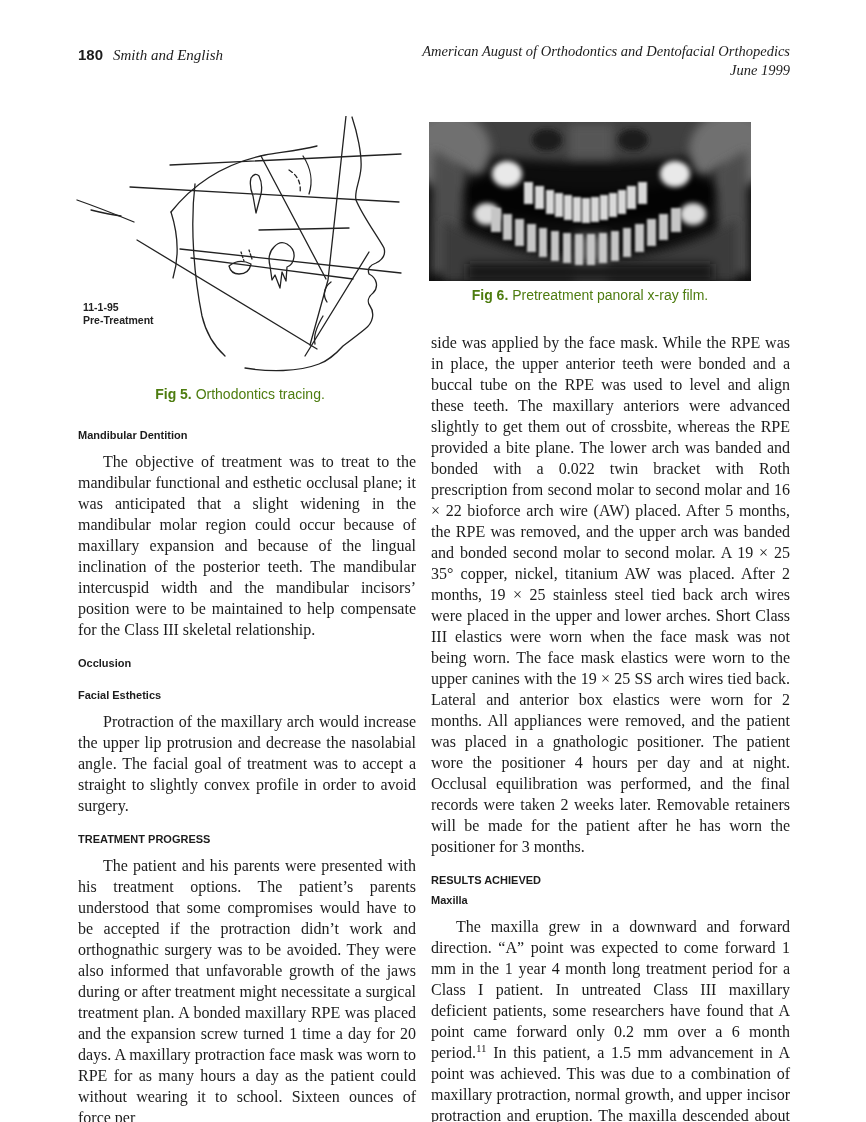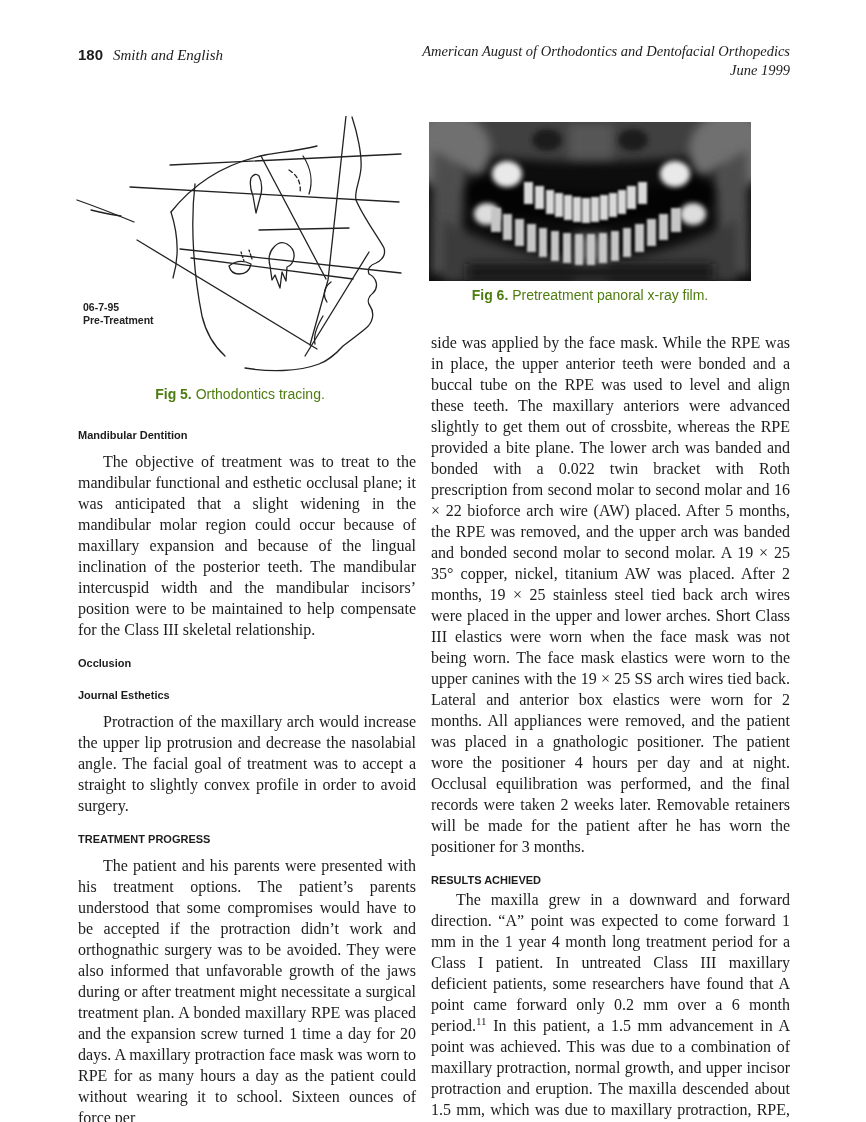--- a/index.html
+++ b/index.html
@@ -86,21 +86,21 @@
         <path d="M258,166 C250,172 250,180 254,186"></path>
         <path d="M250,200 C244,210 240,220 242,228"></path>
 
         <path d="M216,54 Q229,62 227,77" stroke-dasharray="4,3"></path>
         <path d="M230,40 C238,52 240,66 236,78"></path>
 
         <path d="M168,136 l3,9 M176,134 l3,9" stroke-dasharray="2,2"></path>
       </g>
     </svg>
     <div class="fig5-note">
-      <div>06-7-95</div>
+      <div>11-1-95</div>
       <div>Pre-Treatment</div>
     </div>
     <div class="caption">
       <b>Fig 5.</b><span> Orthodontics tracing.</span>
     </div>
   </div>
 
   <div class="fig6">
     <svg width="322" height="159" viewBox="0 0 322 159">
       <defs>
@@ -174,25 +174,26 @@
     </svg>
     <div class="caption">
       <b>Fig 6.</b><span> Pretreatment panoral x-ray film.</span>
     </div>
   </div>
 
   <div class="col col-left">
     <h3 class="shead first">Mandibular Dentition</h3>
     <p class="body indent">The objective of treatment was to treat to the mandibular functional and esthetic occlusal plane; it was anticipated that a slight widening in the mandibular molar region could occur because of maxillary expansion and because of the lingual inclination of the posterior teeth. The mandibular intercuspid width and the mandibular incisors’ position were to be maintained to help compensate for the Class III skeletal relationship.</p>
     <h3 class="shead">Occlusion</h3>
-    <h3 class="shead">Journal Esthetics</h3>
+    <h3 class="shead">Facial Esthetics</h3>
     <p class="body indent">Protraction of the maxillary arch would increase the upper lip protrusion and decrease the nasolabial angle. The facial goal of treatment was to accept a straight to slightly convex profile in order to avoid surgery.</p>
     <h3 class="shead">TREATMENT PROGRESS</h3>
     <p class="body indent">The patient and his parents were presented with his treatment options. The patient’s parents understood that some compromises would have to be accepted if the protraction didn’t work and orthognathic surgery was to be avoided. They were also informed that unfavorable growth of the jaws during or after treatment might necessitate a surgical treatment plan. A bonded maxillary RPE was placed and the expansion screw turned 1 time a day for 20 days. A maxillary protraction face mask was worn to RPE for as many hours a day as the patient could without wearing it to school. Sixteen ounces of force per</p>
   </div>
 
   <div class="col col-right">
     <p class="body">side was applied by the face mask. While the RPE was in place, the upper anterior teeth were bonded and a buccal tube on the RPE was used to level and align these teeth. The maxillary anteriors were advanced slightly to get them out of crossbite, whereas the RPE provided a bite plane. The lower arch was banded and bonded with a 0.022 twin bracket with Roth prescription from second molar to second molar and 16 × 22 bioforce arch wire (AW) placed. After 5 months, the RPE was removed, and the upper arch was banded and bonded second molar to second molar. A 19 × 25 35° copper, nickel, titanium AW was placed. After 2 months, 19 × 25 stainless steel tied back arch wires were placed in the upper and lower arches. Short Class III elastics were worn when the face mask was not being worn. The face mask elastics were worn to the upper canines with the 19 × 25 SS arch wires tied back. Lateral and anterior box elastics were worn for 2 months. All appliances were removed, and the patient was placed in a gnathologic positioner. The patient wore the positioner 4 hours per day and at night. Occlusal equilibration was performed, and the final records were taken 2 weeks later. Removable retainers will be made for the patient after he has worn the positioner for 3 months.</p>
     <h3 class="shead tight">RESULTS ACHIEVED</h3>
+    <h3 class="shead sub">Maxilla</h3>
     <p class="body indent"><span>The maxilla grew in a downward and forward direction. “A” point was expected to come forward 1 mm in the 1 year 4 month long treatment period for a Class I patient. In untreated Class III maxillary deficient patients, some researchers have found that A point came forward only 0.2 mm over a 6 month period.</span><sup class="ref">11</sup><span> In this patient, a 1.5 mm advancement in A point was achieved. This was due to a combination of maxillary protraction, normal growth, and upper incisor protraction and eruption. The maxilla descended about 1.5 mm, which was due to maxillary protraction, RPE, and normal growth. The maxilla was expanded slightly by RPE.</span></p>
   </div>
 
 </div>
 
 </body></html>

